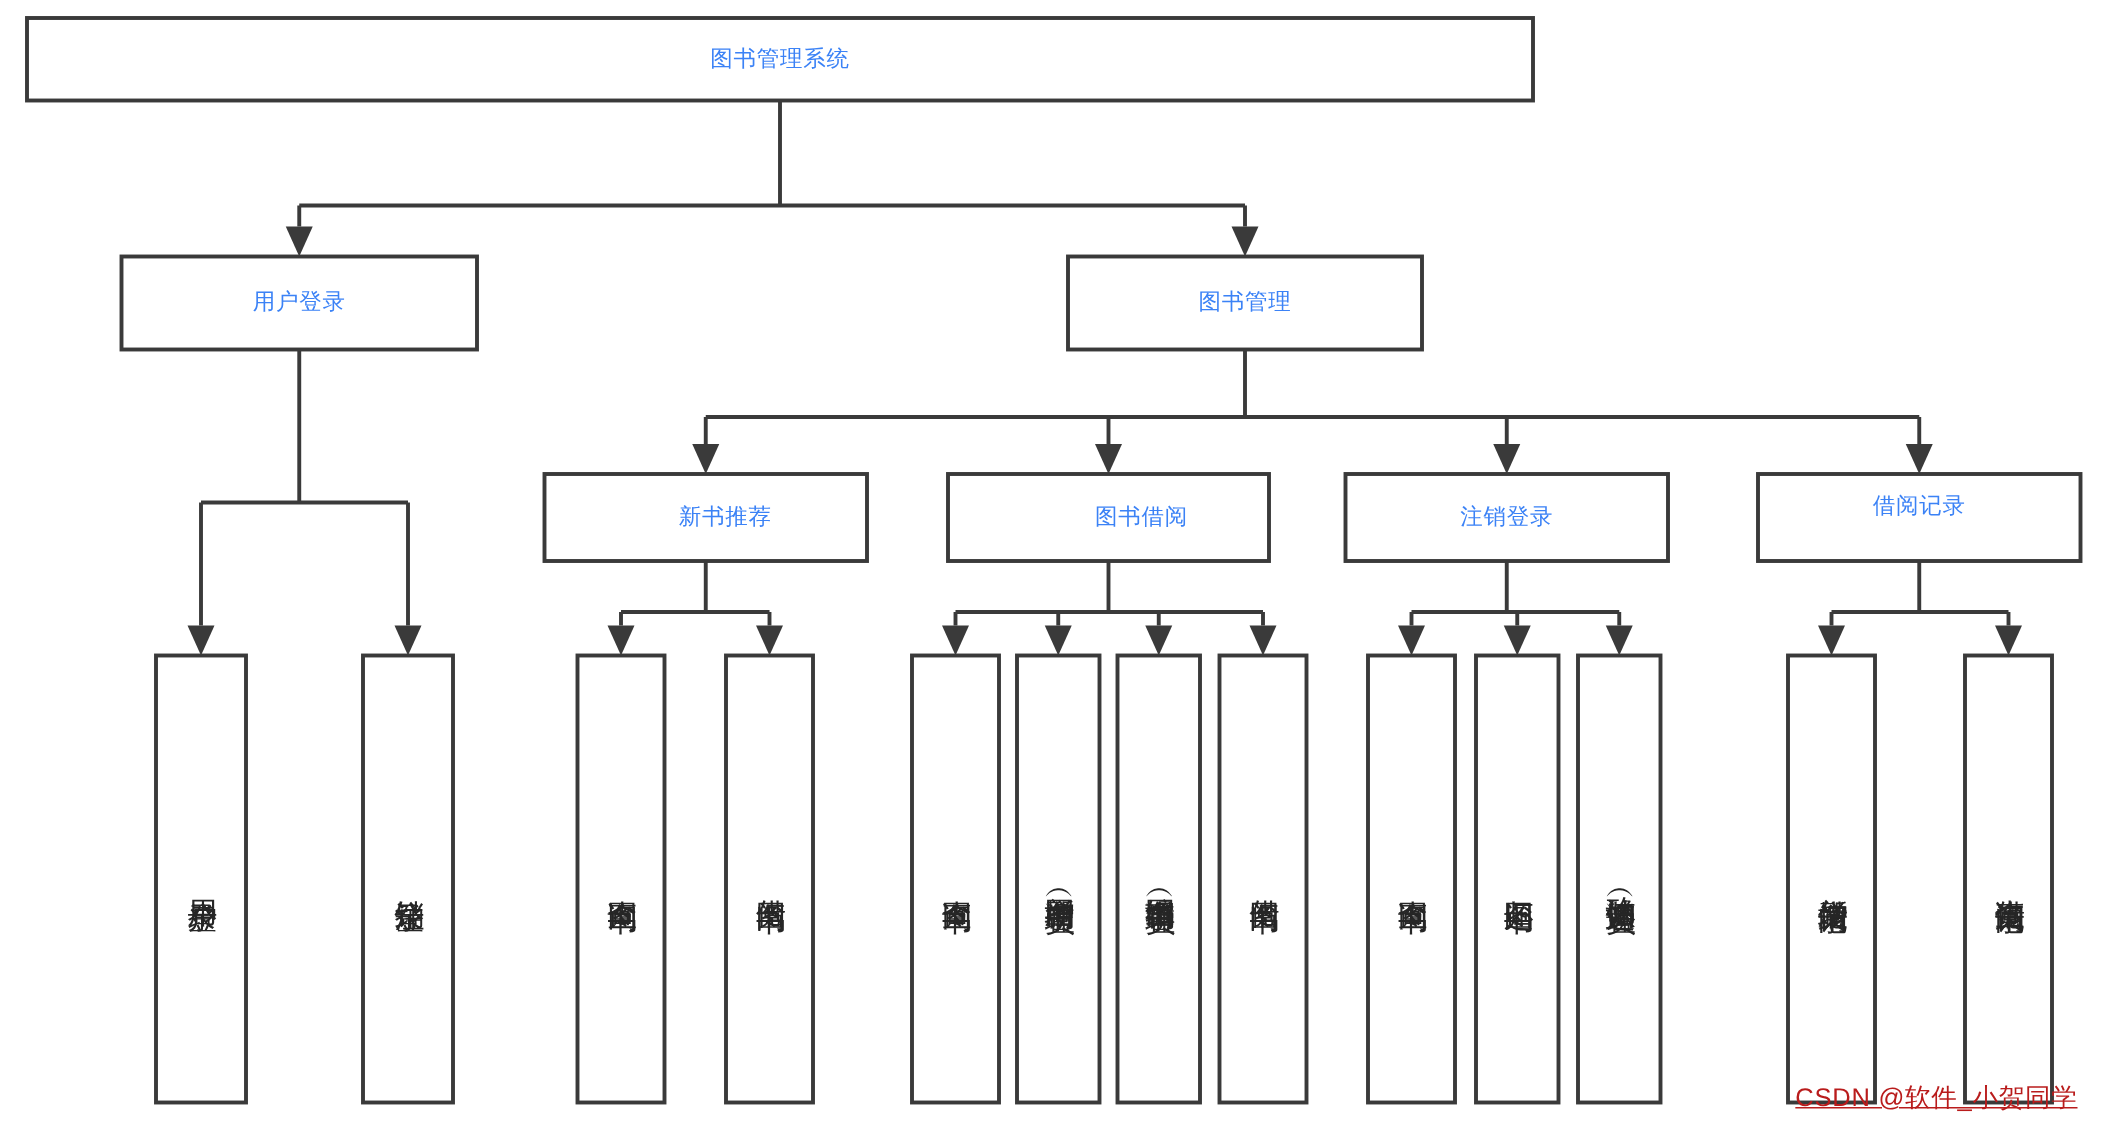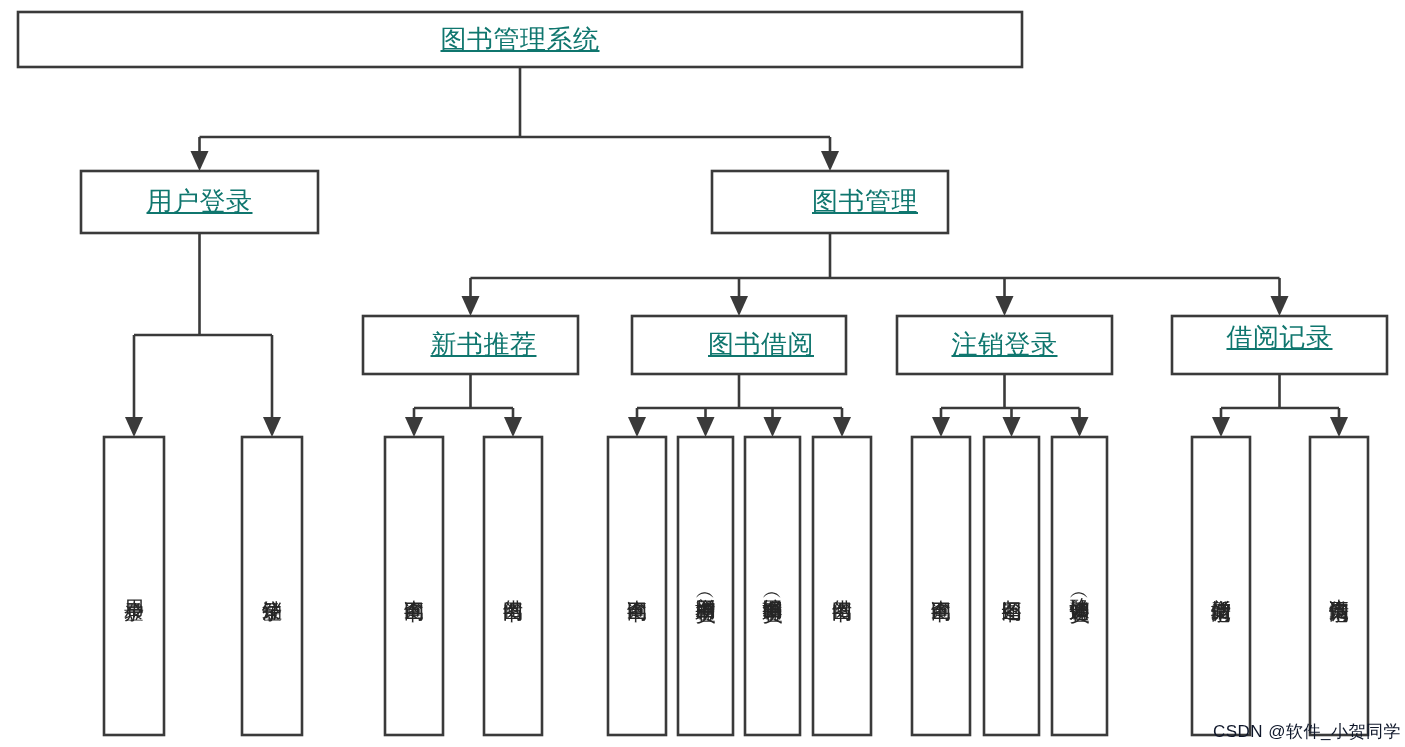--- a/index.html
+++ b/index.html
@@ -35,50 +35,50 @@
   }
   .arrow-head {
     fill: #3a3a3a;
     stroke: none;
   }
   .node-label-h {
     position: absolute;
     display: flex;
     align-items: center;
     justify-content: center;
-    color: #0f766e;
-    font-size: 26px;
+    color: #3b82f6;
+    font-size: 15px;
     line-height: 1.2;
     letter-spacing: 0.5px;
     white-space: nowrap;
     pointer-events: none;
-    text-decoration: underline;
   }
   .node-label-v {
     position: absolute;
     display: flex;
     align-items: center;
     justify-content: center;
     color: #262626;
     font-size: 20px;
     line-height: 1.25;
     writing-mode: vertical-rl;
     text-orientation: upright;
     letter-spacing: 1px;
     pointer-events: none;
   }
   #watermark {
     position: absolute;
-    right: 4px;
+    right: 20px;
     bottom: 4px;
-    color: #0f172a;
+    color: #b91c1c;
     font-size: 17px;
     letter-spacing: 0.5px;
     white-space: nowrap;
     user-select: none;
+    text-decoration: underline;
   }
 </style>
 </head>
 <body>
 
 <div id="diagram-root">
 
   <svg id="flow-svg" viewBox="0 0 1405 747" xmlns="http://www.w3.org/2000/svg">
       <line x1="520" y1="67" x2="520" y2="137" class="connector"></line>
       <line x1="199.5" y1="137" x2="830" y2="137" class="connector"></line>
@@ -150,21 +150,21 @@
       <rect x="912" y="437" width="58" height="298" class="node-rect"></rect>
       <rect x="984" y="437" width="55" height="298" class="node-rect"></rect>
       <rect x="1052" y="437" width="55" height="298" class="node-rect"></rect>
       <rect x="1192" y="437" width="58" height="298" class="node-rect"></rect>
       <rect x="1310" y="437" width="58" height="298" class="node-rect"></rect>
     </svg>
 
   <div id="labels-layer">
       <div class="node-label-h" style="left: 18px; top: 12px; width: 1004px; height: 55px;">图书管理系统</div>
       <div class="node-label-h" style="left: 81px; top: 171px; width: 237px; height: 62px;">用户登录</div>
-      <div class="node-label-h" style="left: 712px; top: 171px; width: 236px; height: 62px; margin-left: 35px;">图书管理</div>
+      <div class="node-label-h" style="left: 712px; top: 171px; width: 236px; height: 62px;">图书管理</div>
       <div class="node-label-h" style="left: 363px; top: 316px; width: 241px; height: 58px;">新书推荐</div>
       <div class="node-label-h" style="left: 632px; top: 316px; width: 258px; height: 58px;">图书借阅</div>
       <div class="node-label-h" style="left: 897px; top: 316px; width: 215px; height: 58px;">注销登录</div>
       <div class="node-label-h" style="left: 1172px; top: 316px; width: 215px; height: 44px;">借阅记录</div>
       <div class="node-label-v" style="left: 104px; top: 437px; width: 60px; height: 298px;">用户登录</div>
       <div class="node-label-v" style="left: 242px; top: 437px; width: 60px; height: 298px;">注销登录</div>
       <div class="node-label-v" style="left: 385px; top: 437px; width: 58px; height: 298px;">查询图书</div>
       <div class="node-label-v" style="left: 484px; top: 437px; width: 58px; height: 298px;">借阅图书</div>
       <div class="node-label-v" style="left: 608px; top: 437px; width: 58px; height: 298px;">查询图书</div>
       <div class="node-label-v" style="left: 678px; top: 437px; width: 55px; height: 298px;">新增图书（管理员）</div>

